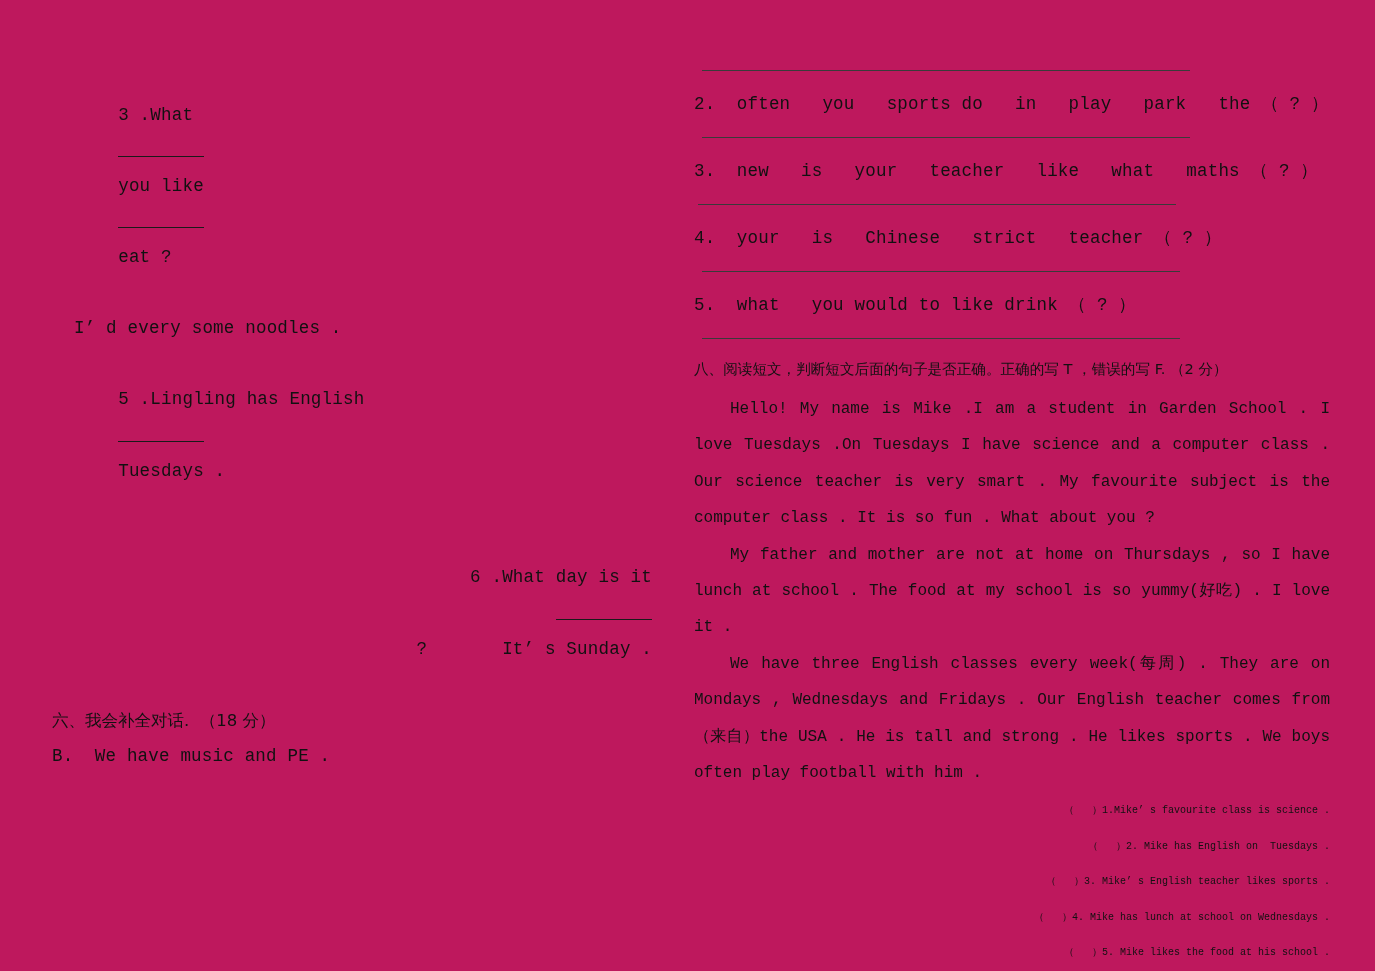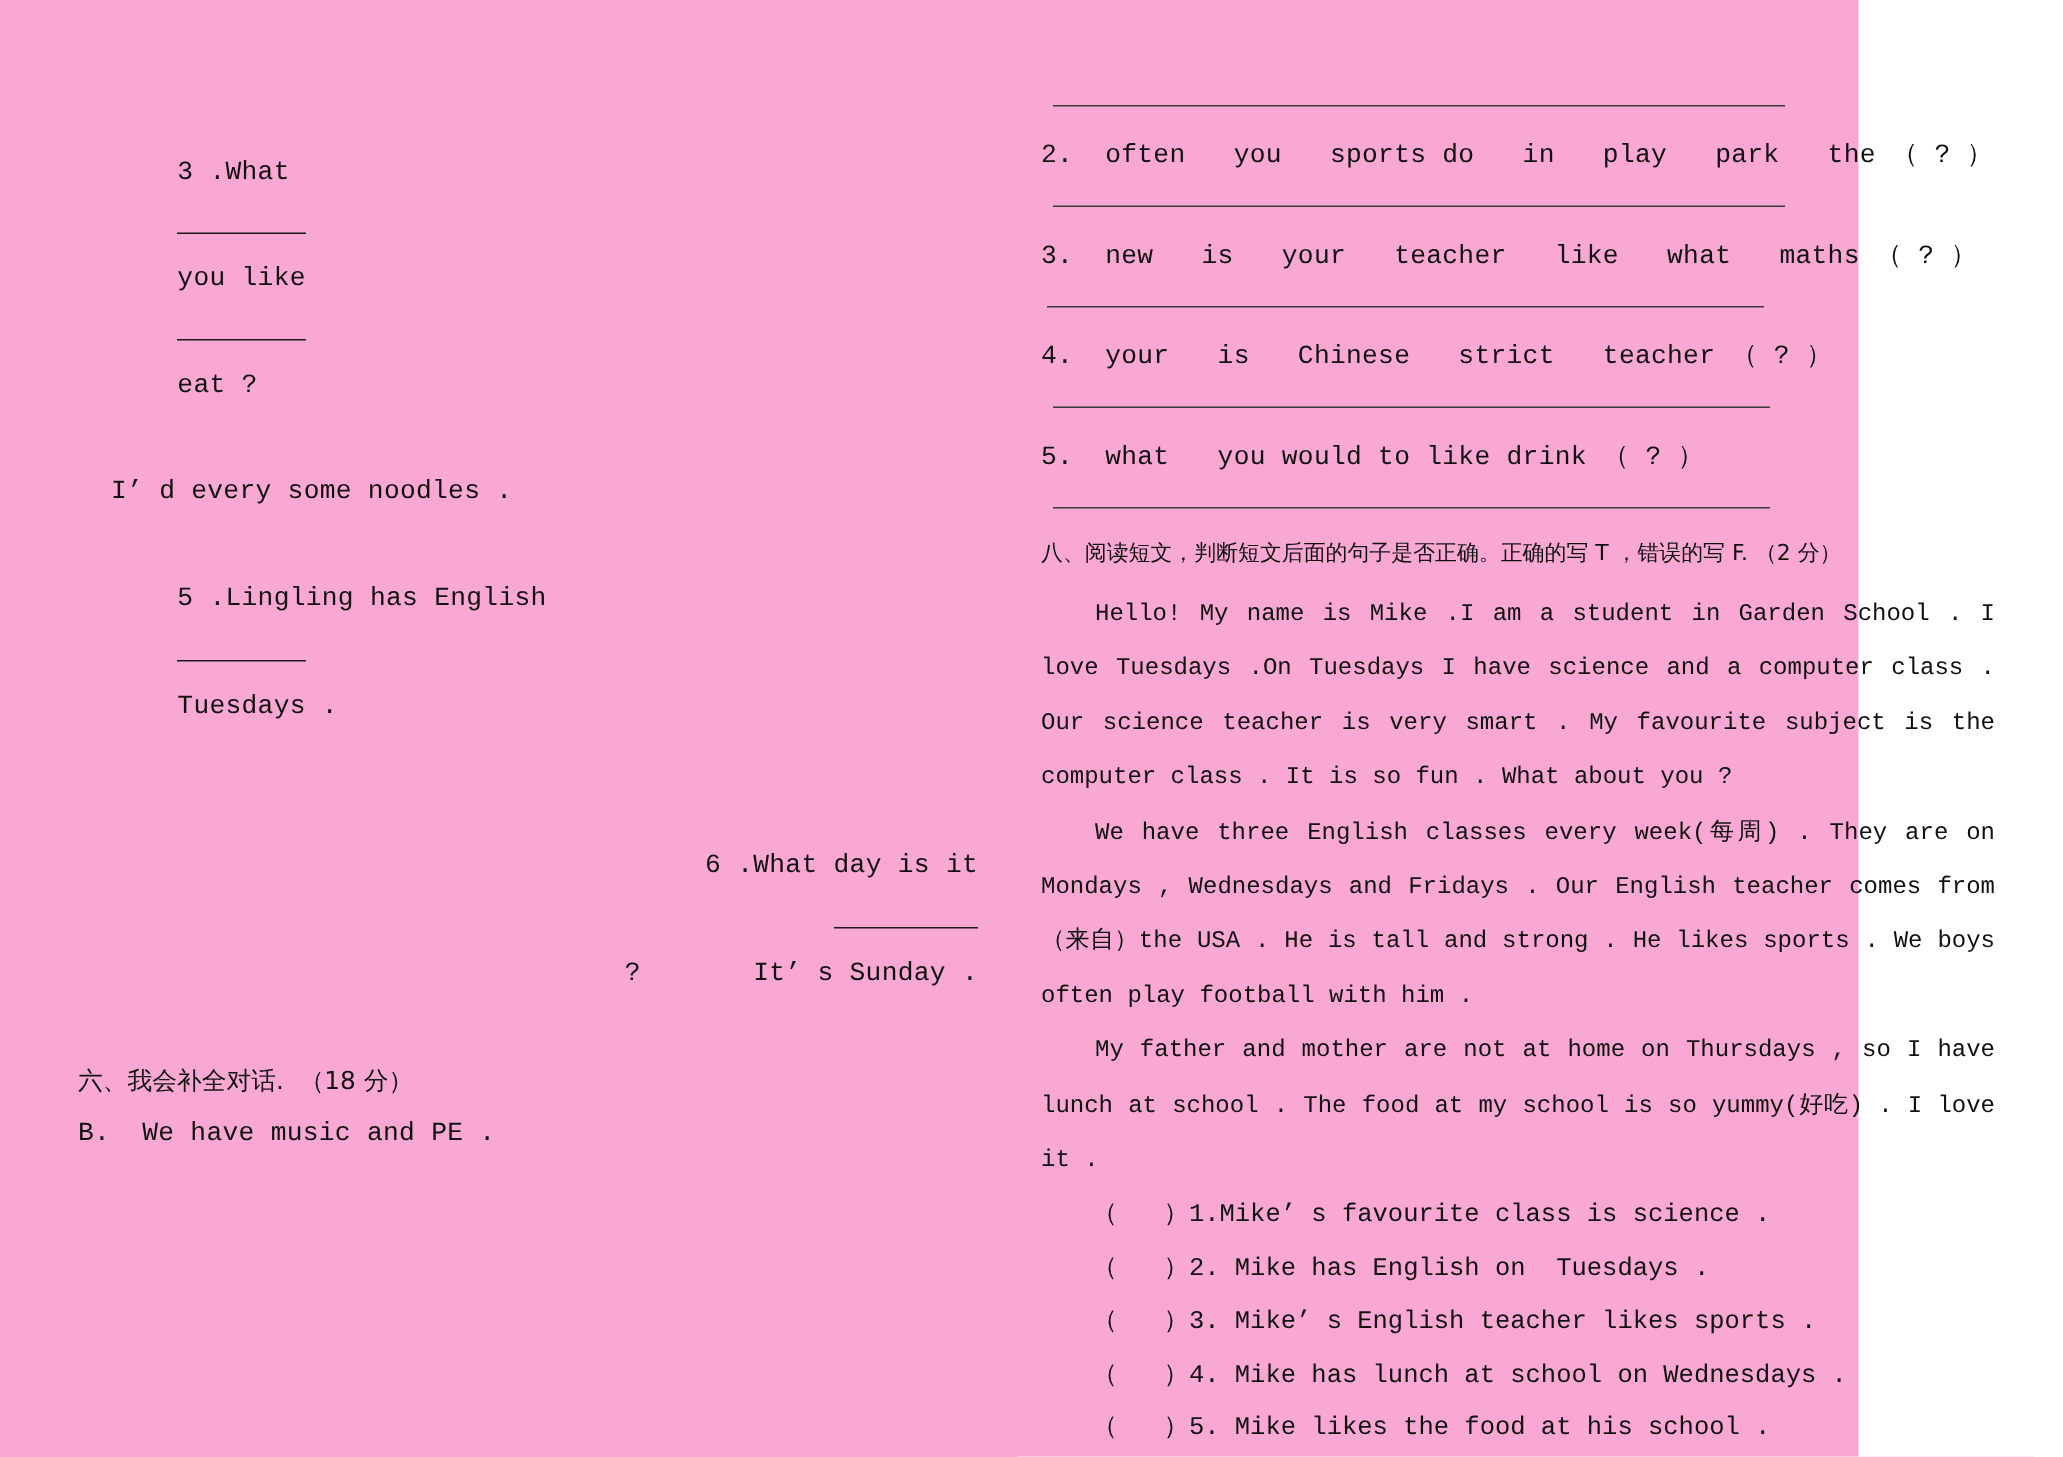--- a/index.html
+++ b/index.html
@@ -9,23 +9,23 @@
   }
   body {
     width: 1375px;
     height: 971px;
     font-family: "Liberation Mono", "DejaVu Sans Mono", monospace;
     color: #111111;
     overflow: hidden;
   }
   .page {
     position: relative;
-    width: 1239px;
+    width: 1375px;
     height: 971px;
-    background: #f9a8d4;
+    background: #be185d;
   }
   .col {
     position: absolute;
     top: 0;
   }
   .col-left  { left: 52px;  width: 600px; }
   .col-right { left: 694px; width: 636px; }
 
   
   .line {
@@ -61,24 +61,25 @@
     border-bottom: 1.2px solid #3a3a3a;
     height: 0;
   }
   .rule-w1 { width: 488px; margin-left: 8px; }
   .rule-w2 { width: 488px; margin-left: 8px; }
   .rule-w3 { width: 478px; margin-left: 4px; }
   .rule-w4 { width: 478px; margin-left: 8px; }
   .rule-w5 { width: 478px; margin-left: 8px; }
 
   .tf-line {
-    font-size: 17px;
+    font-size: 10px;
     line-height: 35.5px;
     white-space: pre;
     padding-left: 34px;
+    text-align: right;
   }
   .para {
     font-size: 16px;
     line-height: 36.4px;
     text-align: justify;
     text-justify: inter-word;
   }
   .para-first { text-indent: 36px; }
 </style>
 </head>
@@ -150,23 +151,23 @@
     <div style="height:14px"></div>
     <div class="rule rule-w5"></div>
     <div style="height:16px"></div>
 
     <div class="cn-sm" style="line-height:28px; white-space:pre;">八、阅读短文，判断短文后面的句子是否正确。正确的写 T ，错误的写 F. （2 分）</div>
 
     <div style="height:8px"></div>
 
     <div class="para para-first">Hello! My name is Mike .I am a student in Garden School . I love Tuesdays .On Tuesdays I have science and a computer class . Our science teacher is very smart . My favourite subject is the computer class . It is so fun . What about you ?</div>
 
+    <div class="para para-first">My father and mother are not at home on Thursdays , so I have lunch at school . The food at my school is so yummy(好吃) . I love it .</div>
+
     <div class="para para-first">We have three English classes every week(每周) . They are on Mondays , Wednesdays and Fridays . Our English teacher comes from （来自）the USA . He is tall and strong . He likes sports . We boys often play football with him .</div>
-
-    <div class="para para-first">My father and mother are not at home on Thursdays , so I have lunch at school . The food at my school is so yummy(好吃) . I love it .</div>
 
     <div style="height:2px"></div>
 
     <div class="tf-line">（   ）1.Mike’ s favourite class is science .</div>
     <div class="tf-line">（   ）2. Mike has English on  Tuesdays .</div>
     <div class="tf-line">（   ）3. Mike’ s English teacher likes sports .</div>
     <div class="tf-line">（   ）4. Mike has lunch at school on Wednesdays .</div>
     <div class="tf-line">（   ）5. Mike likes the food at his school .</div>
 
   </div>

